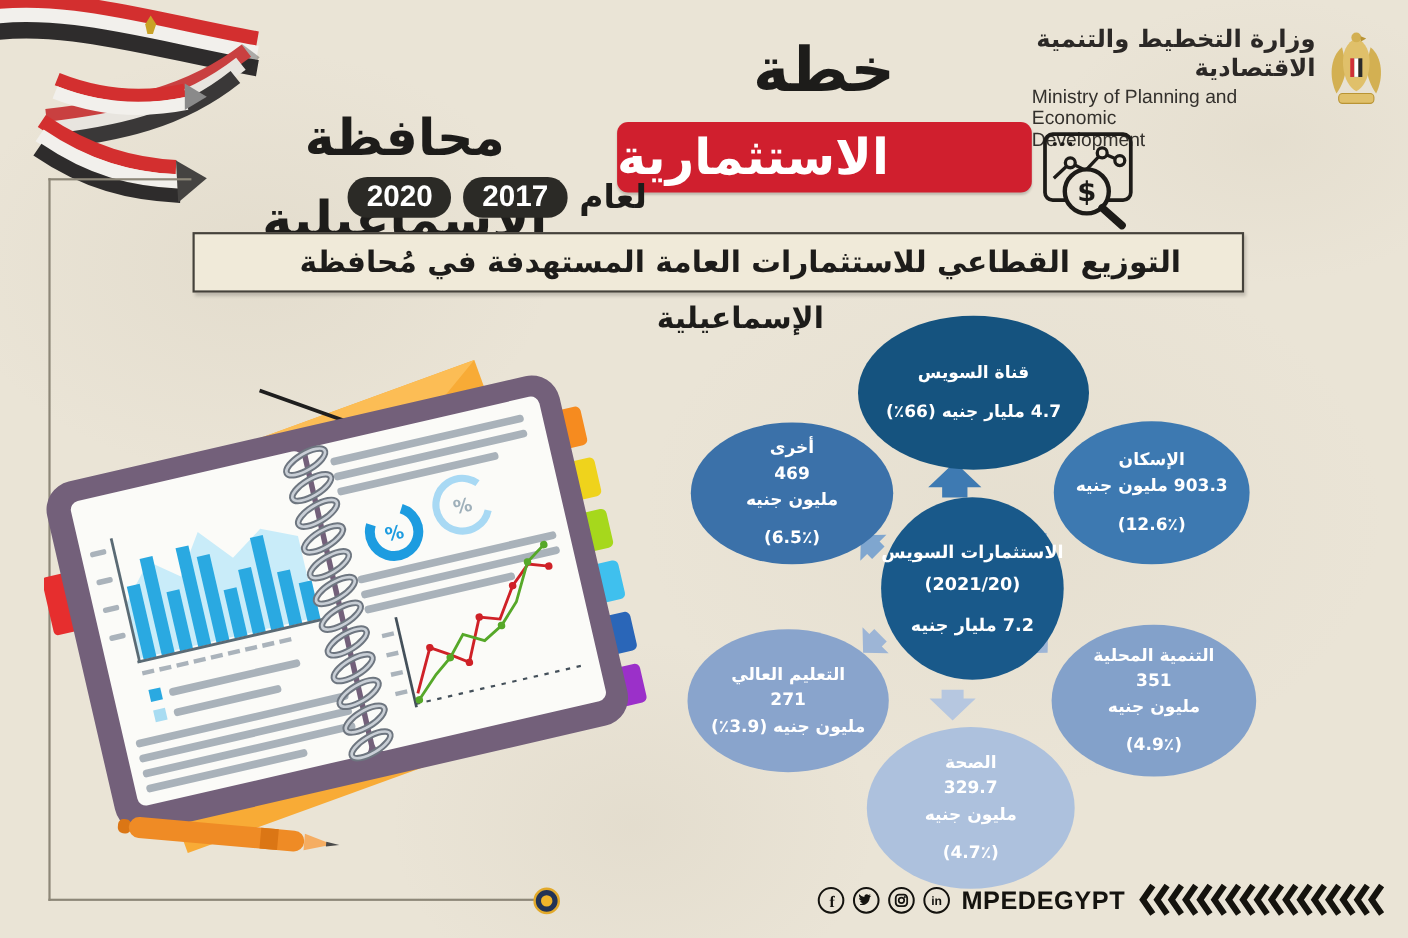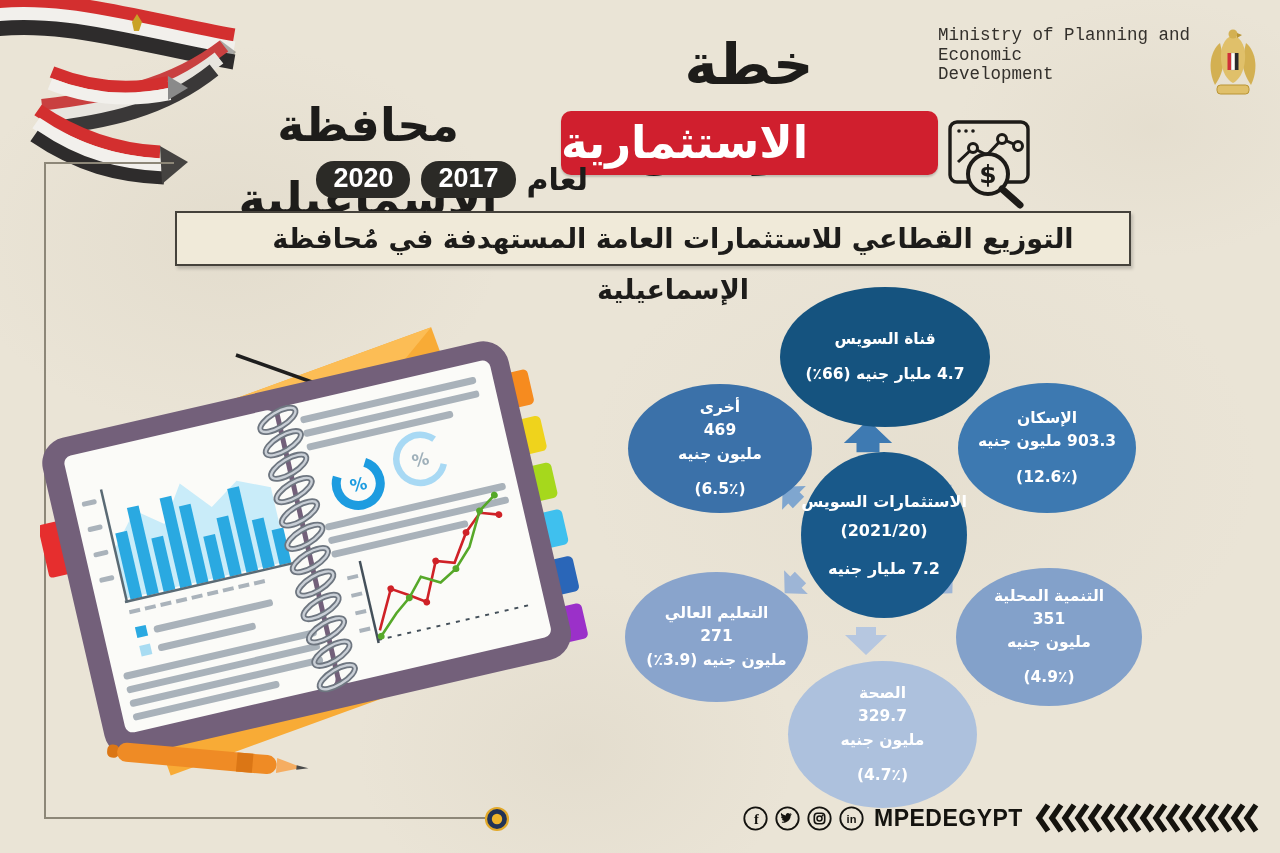--- a/index.html
+++ b/index.html
@@ -11,21 +11,21 @@
       radial-gradient(ellipse 520px 380px at 72% 55%, rgba(198,188,166,.12), transparent 65%),
       radial-gradient(ellipse 340px 260px at 45% 88%, rgba(180,170,148,.12), transparent 65%),
       radial-gradient(ellipse 300px 200px at 90% 15%, rgba(205,196,175,.18), transparent 65%);
     font-family:"DejaVu Sans",sans-serif;
   }
   .abs{position:absolute;}
 
   
   .ministry{left:938px;top:24px;width:258px;text-align:right;}
   .ministry .ar{font-size:22px;font-weight:bold;color:#2b2826;line-height:1.2;}
-  .ministry .en{font-family:Liberation Mono, monospace;font-size:17.5px;color:#33302c;text-align:left;line-height:1.12;margin-top:2px;}
+  .ministry .en{font-family:Liberation Sans, sans-serif;font-size:17.5px;color:#33302c;text-align:left;line-height:1.12;margin-top:2px;}
 
   
   .t-line1{left:560px;top:26px;width:378px;height:78px;line-height:78px;text-align:center;
     font-size:56px;font-weight:bold;color:#1d1c1a;}
   .t-red{left:561px;top:111px;width:377px;height:64px;line-height:63px;text-align:left;
     background:#d01f2e;border-radius:10px;color:#fff;font-size:45px;font-weight:bold;
     box-shadow:0 2px 2px rgba(0,0,0,.18);}
   .t-gov{left:158px;top:88px;width:420px;height:74px;line-height:74px;text-align:center;
     font-size:46px;font-weight:bold;color:#1d1c1a;}
   .t-years{left:296px;top:161px;width:292px;display:flex;direction:rtl;align-items:center;gap:11px;}
@@ -86,20 +86,21 @@
 
   <div class="abs fline" style="left:44px;top:162px;width:130px;height:2px"></div>
   <div class="abs fline" style="left:44px;top:162px;width:2px;height:657px"></div>
   <div class="abs fline" style="left:44px;top:817px;width:443px;height:2px"></div>
   <svg class="abs" style="left:484px;top:806px" width="26" height="26" viewBox="0 0 26 26">
     <circle cx="13" cy="13" r="11" fill="#223355" stroke="#e2a92a" stroke-width="2.2"></circle>
     <circle cx="13" cy="13" r="5.2" fill="#efb42a"></circle>
   </svg>
 
   <div class="abs ministry">
+    <div class="ar" dir="rtl">وزارة التخطيط والتنمية الاقتصادية</div>
     <div class="en">
       <span>Ministry of Planning and Economic</span><br>
       <span>Development</span>
     </div>
   </div>
   <svg class="abs" style="left:1204px;top:25px" width="58" height="74" viewBox="0 0 58 74">
     <path d="M16 18 C5 27 4 46 11 60 C16 53 19 45 20 35 Z" fill="#d3b052"></path>
     <path d="M42 18 C53 27 54 46 47 60 C42 53 39 45 38 35 Z" fill="#d3b052"></path>
     <path d="M29 10 C20 13 16 23 17 35 C18 47 23 55 29 58 C35 55 40 47 41 35 C42 23 38 13 29 10 Z" fill="#e0c06a"></path>
     <circle cx="29" cy="9" r="4.5" fill="#d3b052"></circle>

